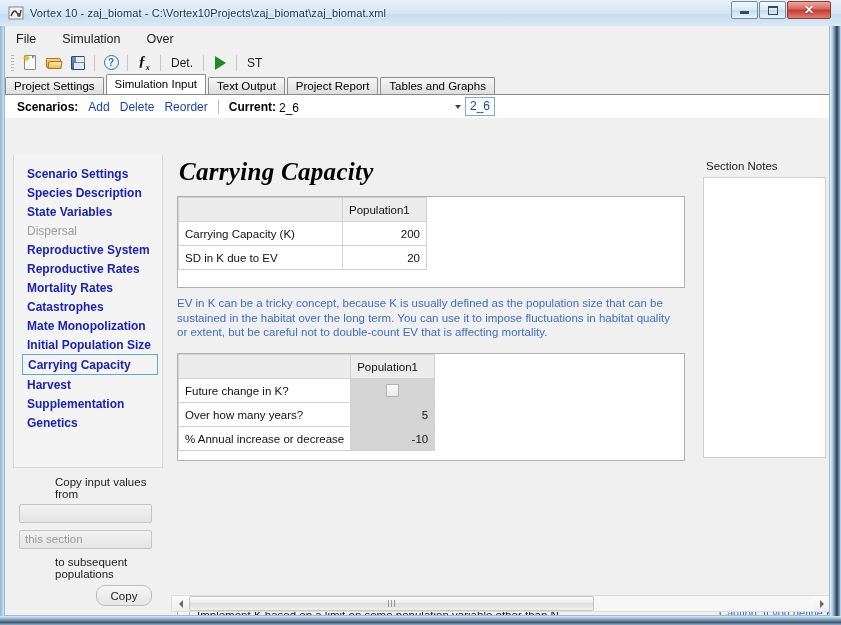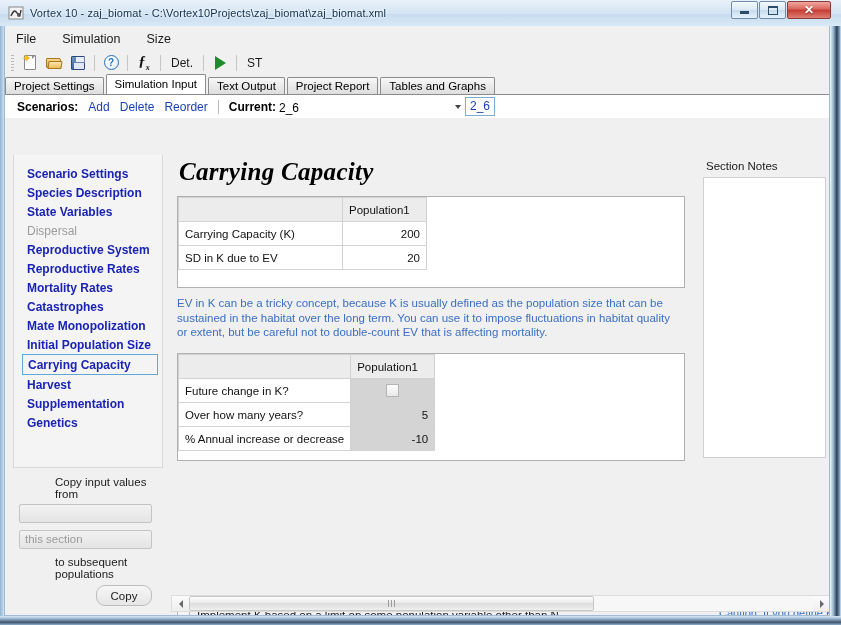--- a/index.html
+++ b/index.html
@@ -405,21 +405,21 @@
         <span class="close-glyph">✕</span>
       </div>
     </div>
   </div>
 
   <div id="client">
 
     <div id="menu-bar">
       <div class="menu-item">File</div>
       <div class="menu-item">Simulation</div>
-      <div class="menu-item">Size</div>
+      <div class="menu-item">Over</div>
     </div>
 
     <div id="toolbar">
       <div class="grip"></div>
 
       <div class="tb-btn">
         <div class="ic-newdoc">
           <span class="ic-star">✦</span>
         </div>
       </div>

